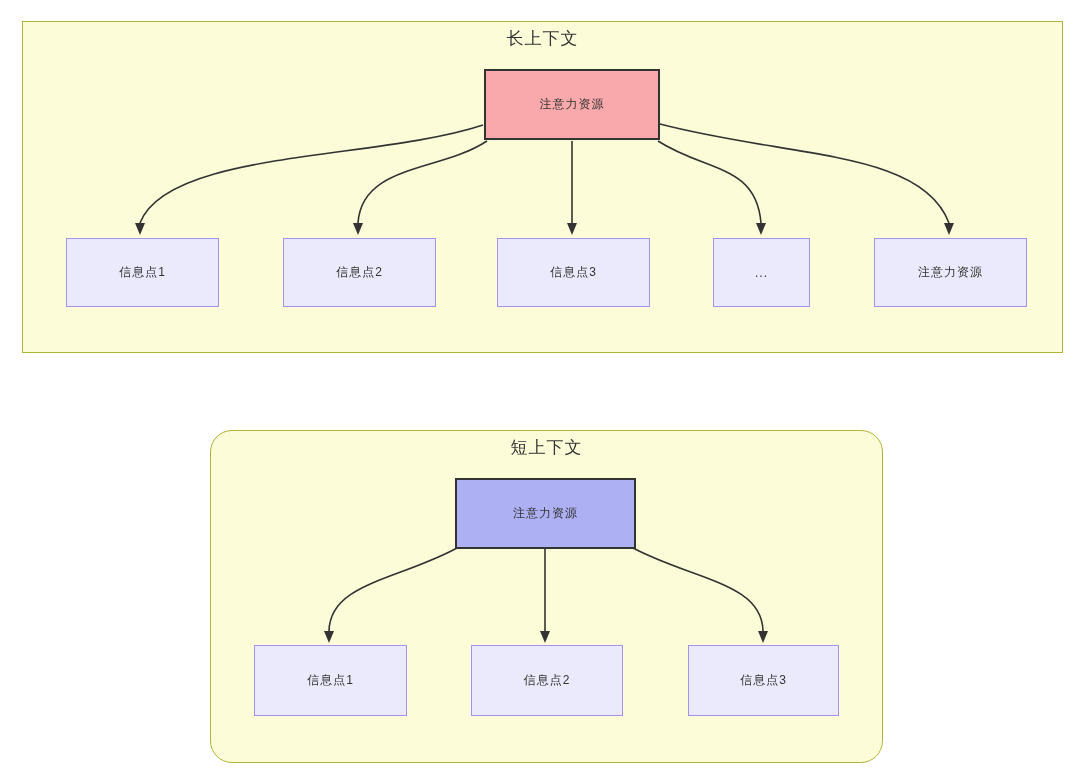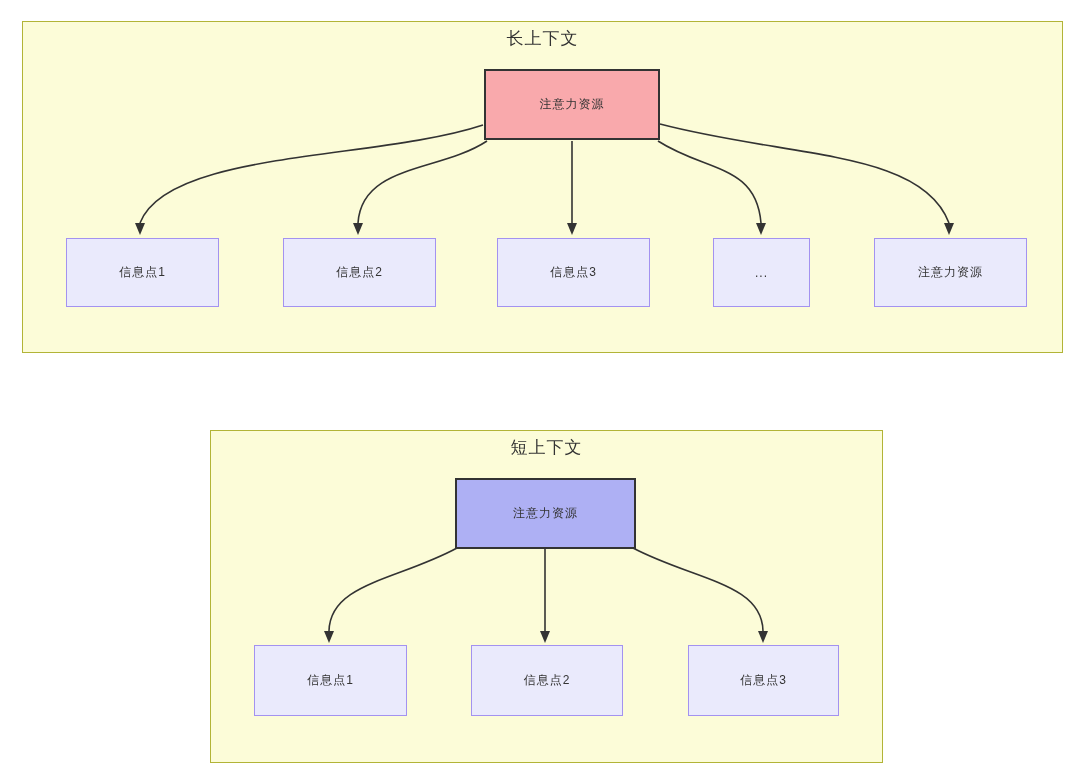--- a/index.html
+++ b/index.html
@@ -42,21 +42,21 @@
   <div class="ctx" style="left:22px;top:21px;width:1041px;height:332px;">
     <div class="ctx-title">长上下文</div>
     <div class="node source long" style="left:461px;top:47px;width:176px;height:71px;">注意力资源</div>
     <div class="node target" style="left:43px;top:216px;width:153px;height:69px;">信息点1</div>
     <div class="node target" style="left:260px;top:216px;width:153px;height:69px;">信息点2</div>
     <div class="node target" style="left:474px;top:216px;width:153px;height:69px;">信息点3</div>
     <div class="node target" style="left:690px;top:216px;width:97px;height:69px;">...</div>
     <div class="node target" style="left:851px;top:216px;width:153px;height:69px;">注意力资源</div>
   </div>
 
-  <div class="ctx" style="left:210px;top:430px;width:673px;height:333px;">
+  <div class="ctx" style="left:210px;top:430px;width:673px;height:333px;border-radius:22px;">
     <div class="ctx-title">短上下文</div>
     <div class="node source short" style="left:244px;top:47px;width:181px;height:71px;">注意力资源</div>
     <div class="node target" style="left:43px;top:214px;width:153px;height:71px;">信息点1</div>
     <div class="node target" style="left:260px;top:214px;width:152px;height:71px;">信息点2</div>
     <div class="node target" style="left:477px;top:214px;width:151px;height:71px;">信息点3</div>
   </div>
 
   <svg id="arrows" viewBox="0 0 1080 774">
     <g>
       <path class="link" d="M 483 125 C 378 160, 168 150, 140 223"></path>

